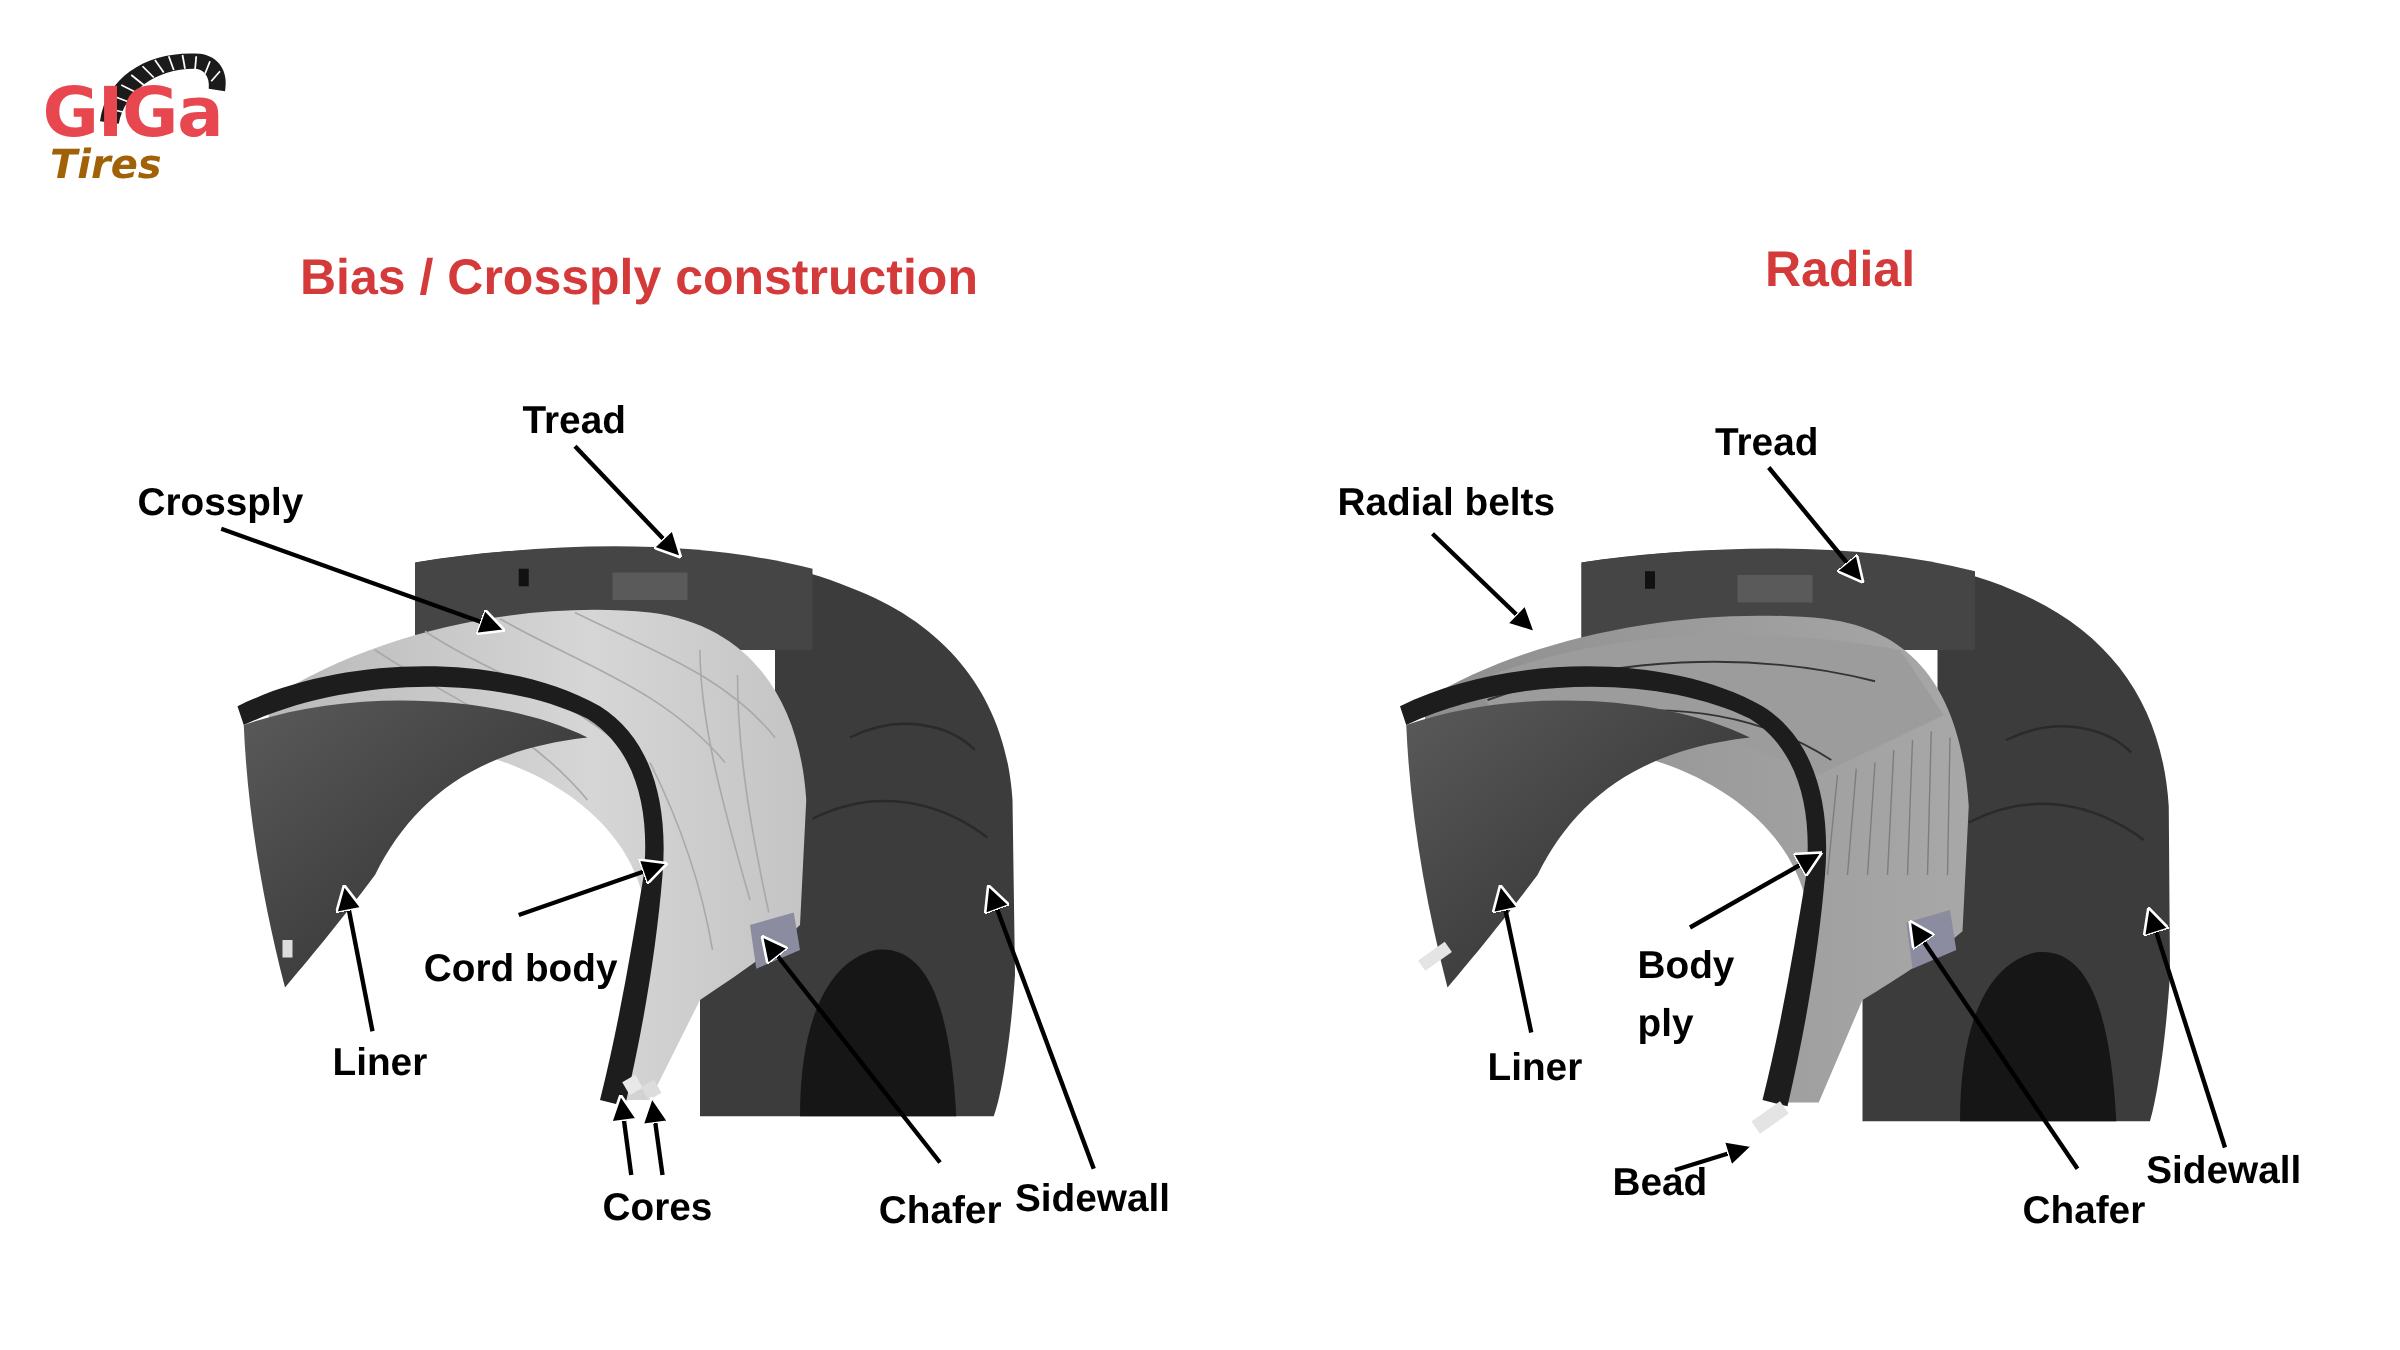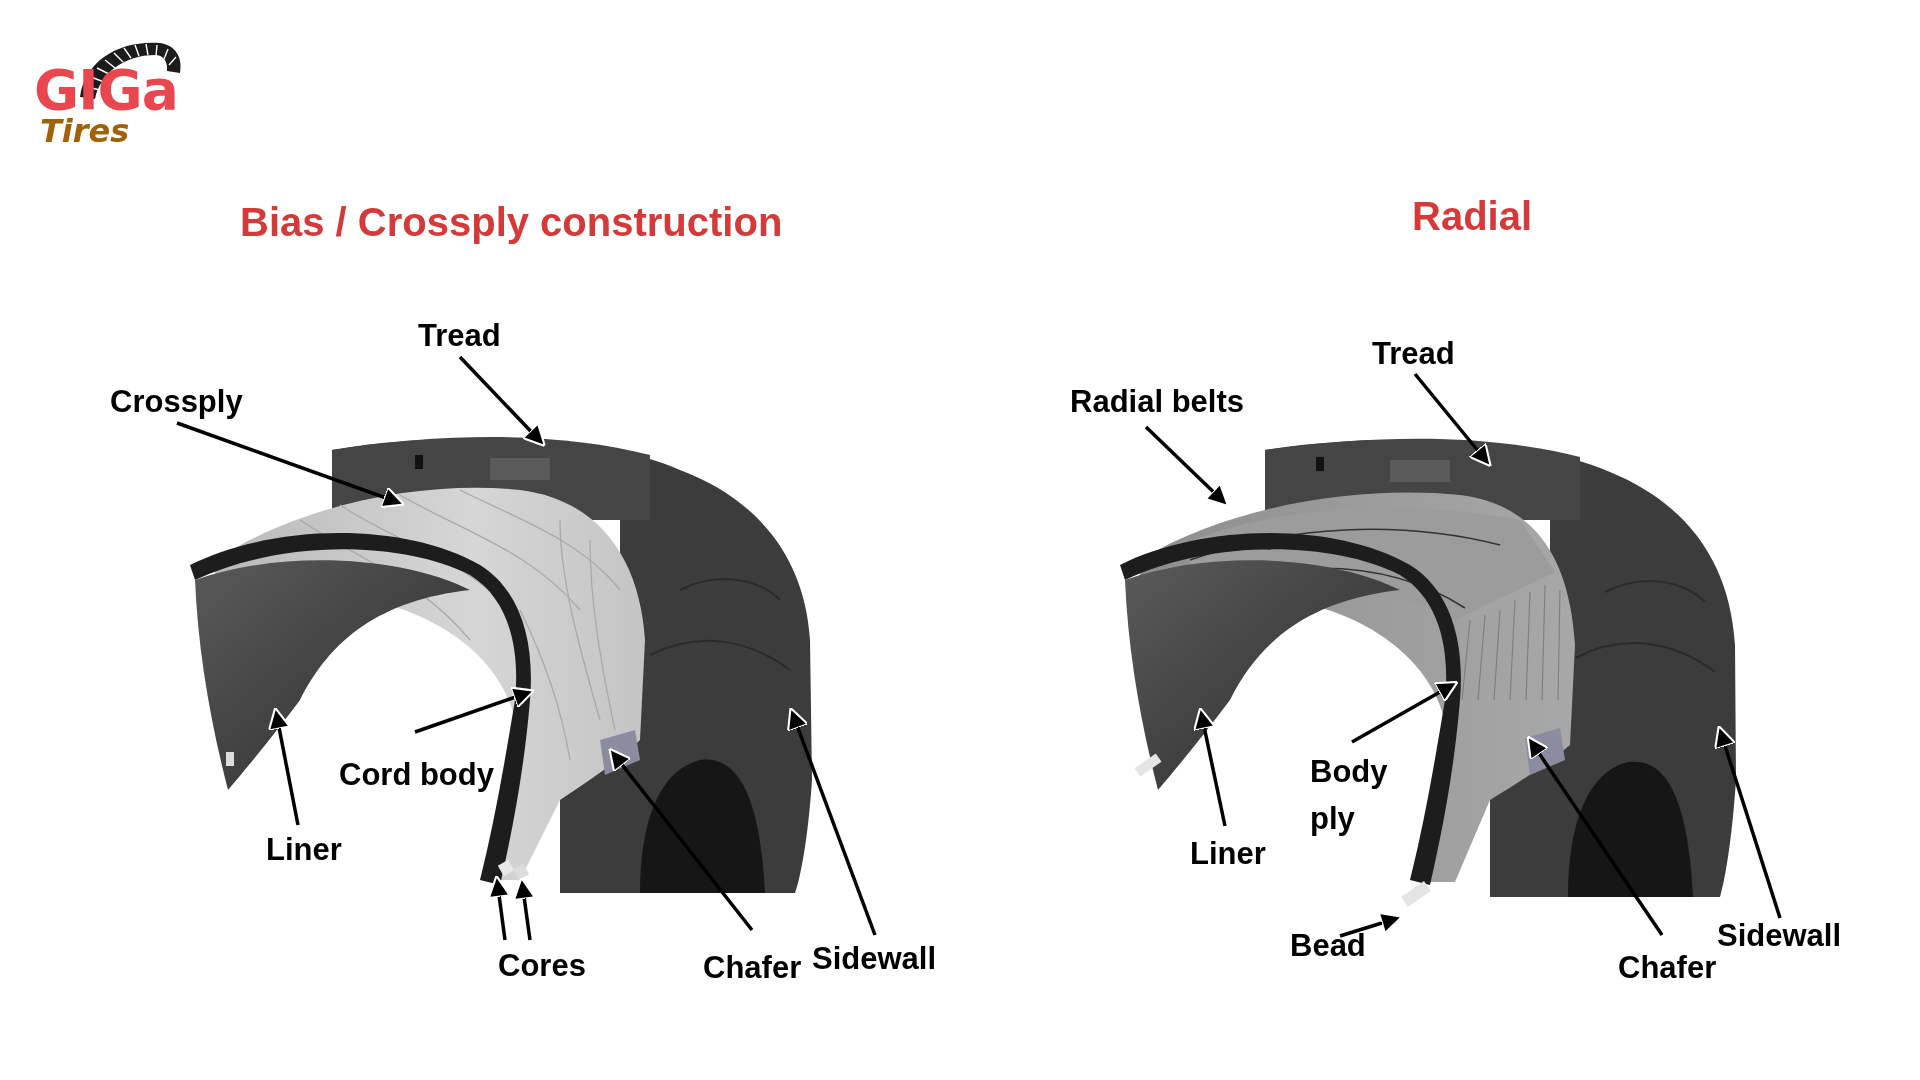--- a/index.html
+++ b/index.html
@@ -151,21 +151,21 @@
     <line x1="1340" y1="936" x2="1398" y2="918" marker-end="url(#ah)"></line>
     <line x1="1662" y1="935" x2="1530" y2="740" marker-end="url(#ah)"></line>
     <line x1="1780" y1="918" x2="1720" y2="730" marker-end="url(#ah)"></line>
   </g>
 </svg>
 
 <div class="lbl" style="left:418px; top:320px;">Tread</div>
 <div class="lbl" style="left:110px; top:386px;">Crossply</div>
 <div class="lbl" style="left:339px; top:744px;margin-top:15px;">Cord body</div>
 <div class="lbl" style="left:266px; top:834px;">Liner</div>
-<div class="lbl" style="left:498px; top:950px;">Cores</div>
+<div class="lbl" style="left:482px; top:950px;">Cores</div>
 <div class="lbl" style="left:703px; top:952px;">Chafer</div>
 <div class="lbl" style="left:812px; top:943px;">Sidewall</div>
 
 <div class="lbl" style="left:1372px; top:338px;">Tread</div>
 <div class="lbl" style="left:1070px; top:386px;">Radial belts</div>
 <div class="lbl center" style="left:1310px; top:756px; width:80px;">
   <div>Body</div>
   <div style="margin-top:16px;">ply</div>
 </div>
 <div class="lbl" style="left:1190px; top:838px;">Liner</div>

